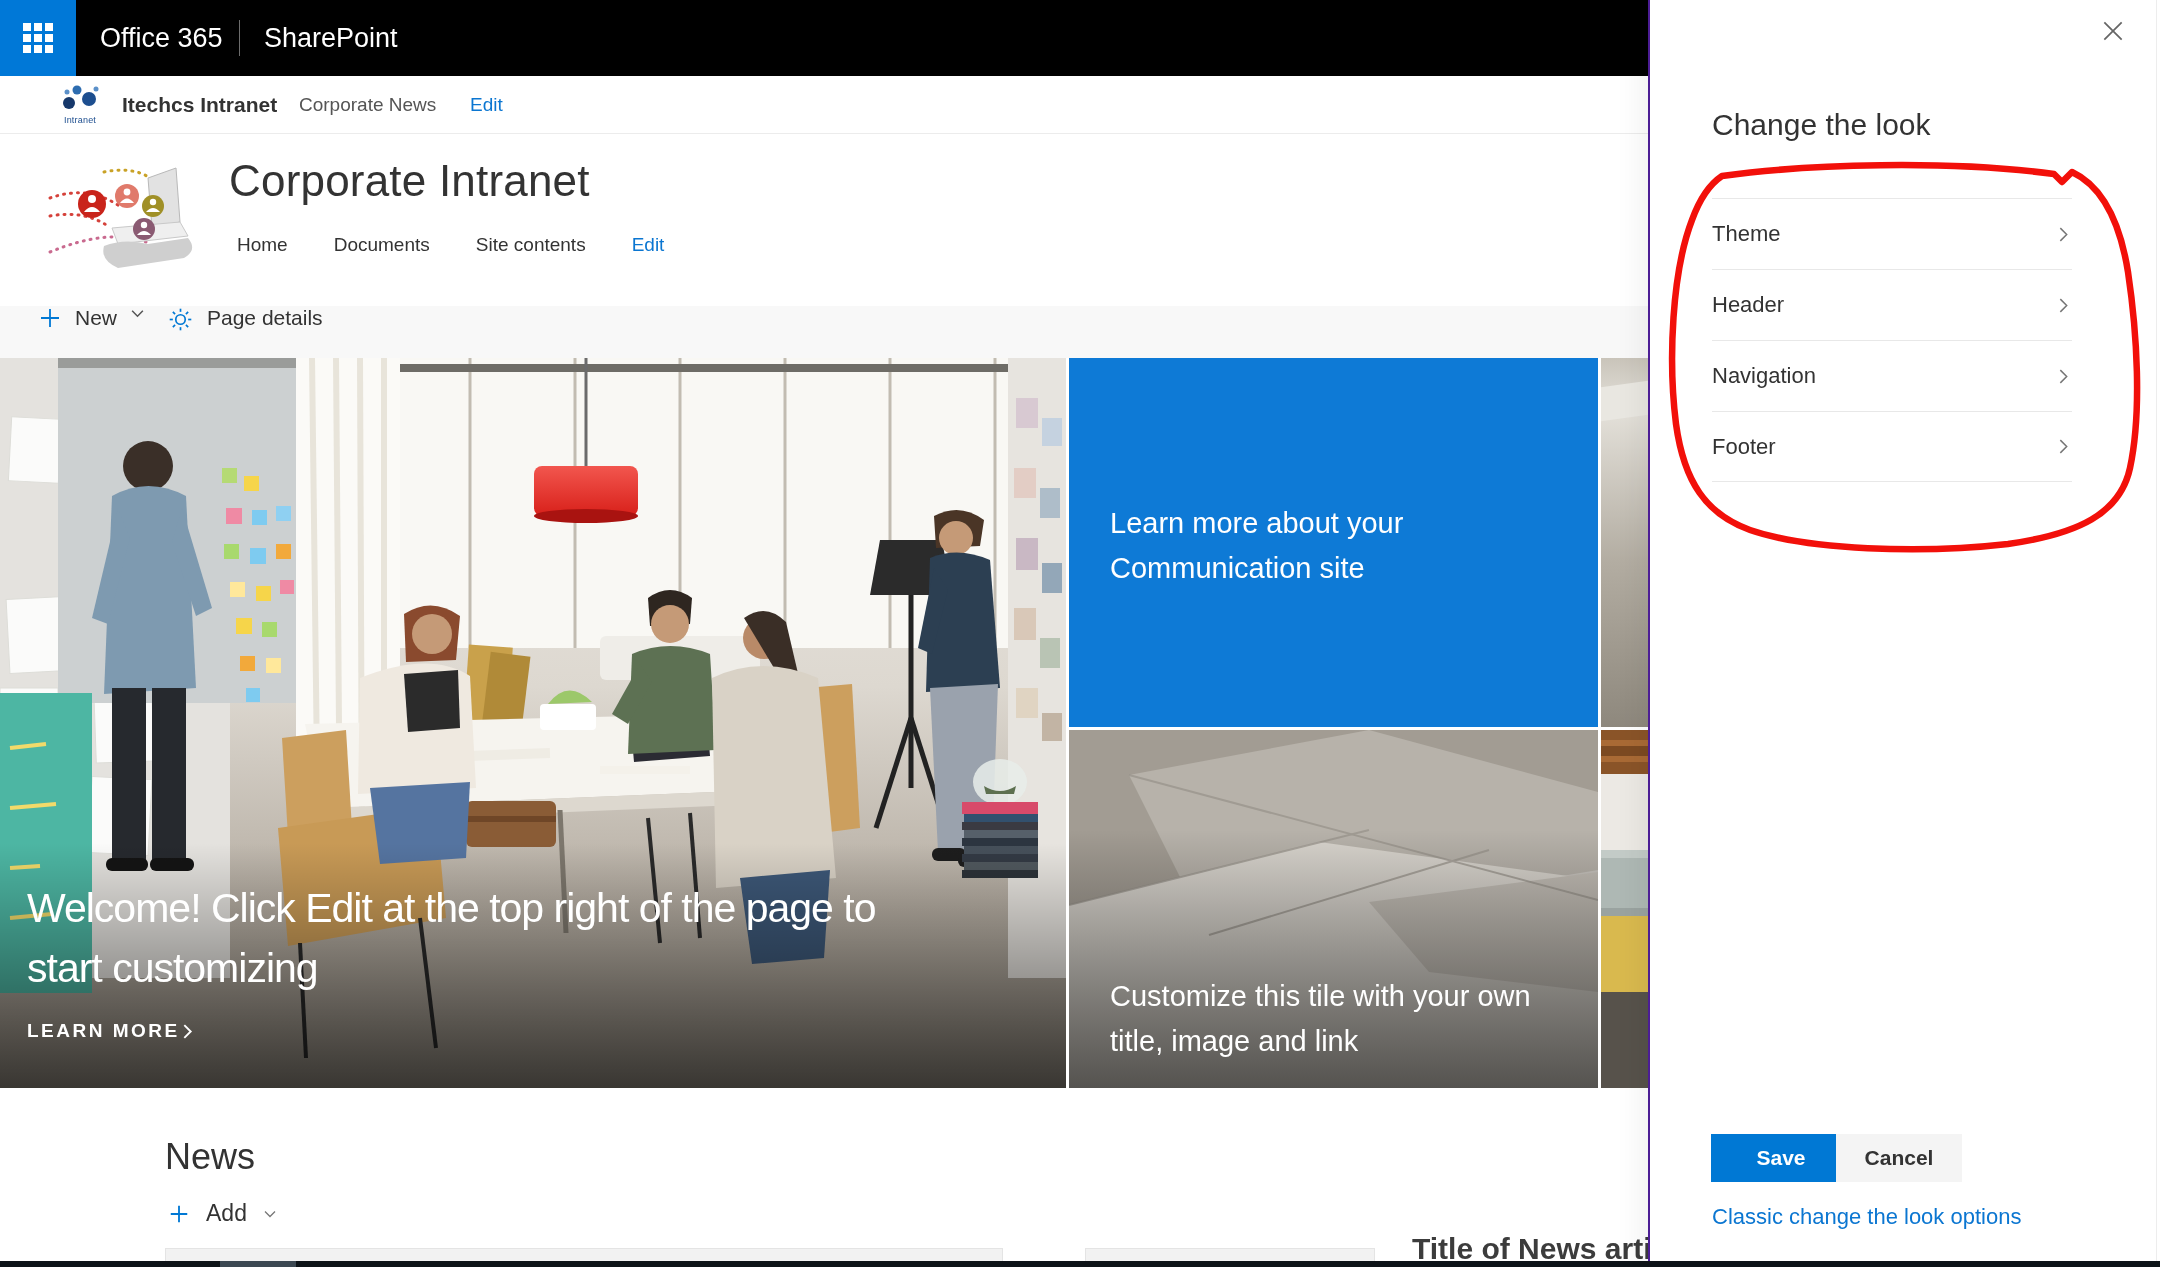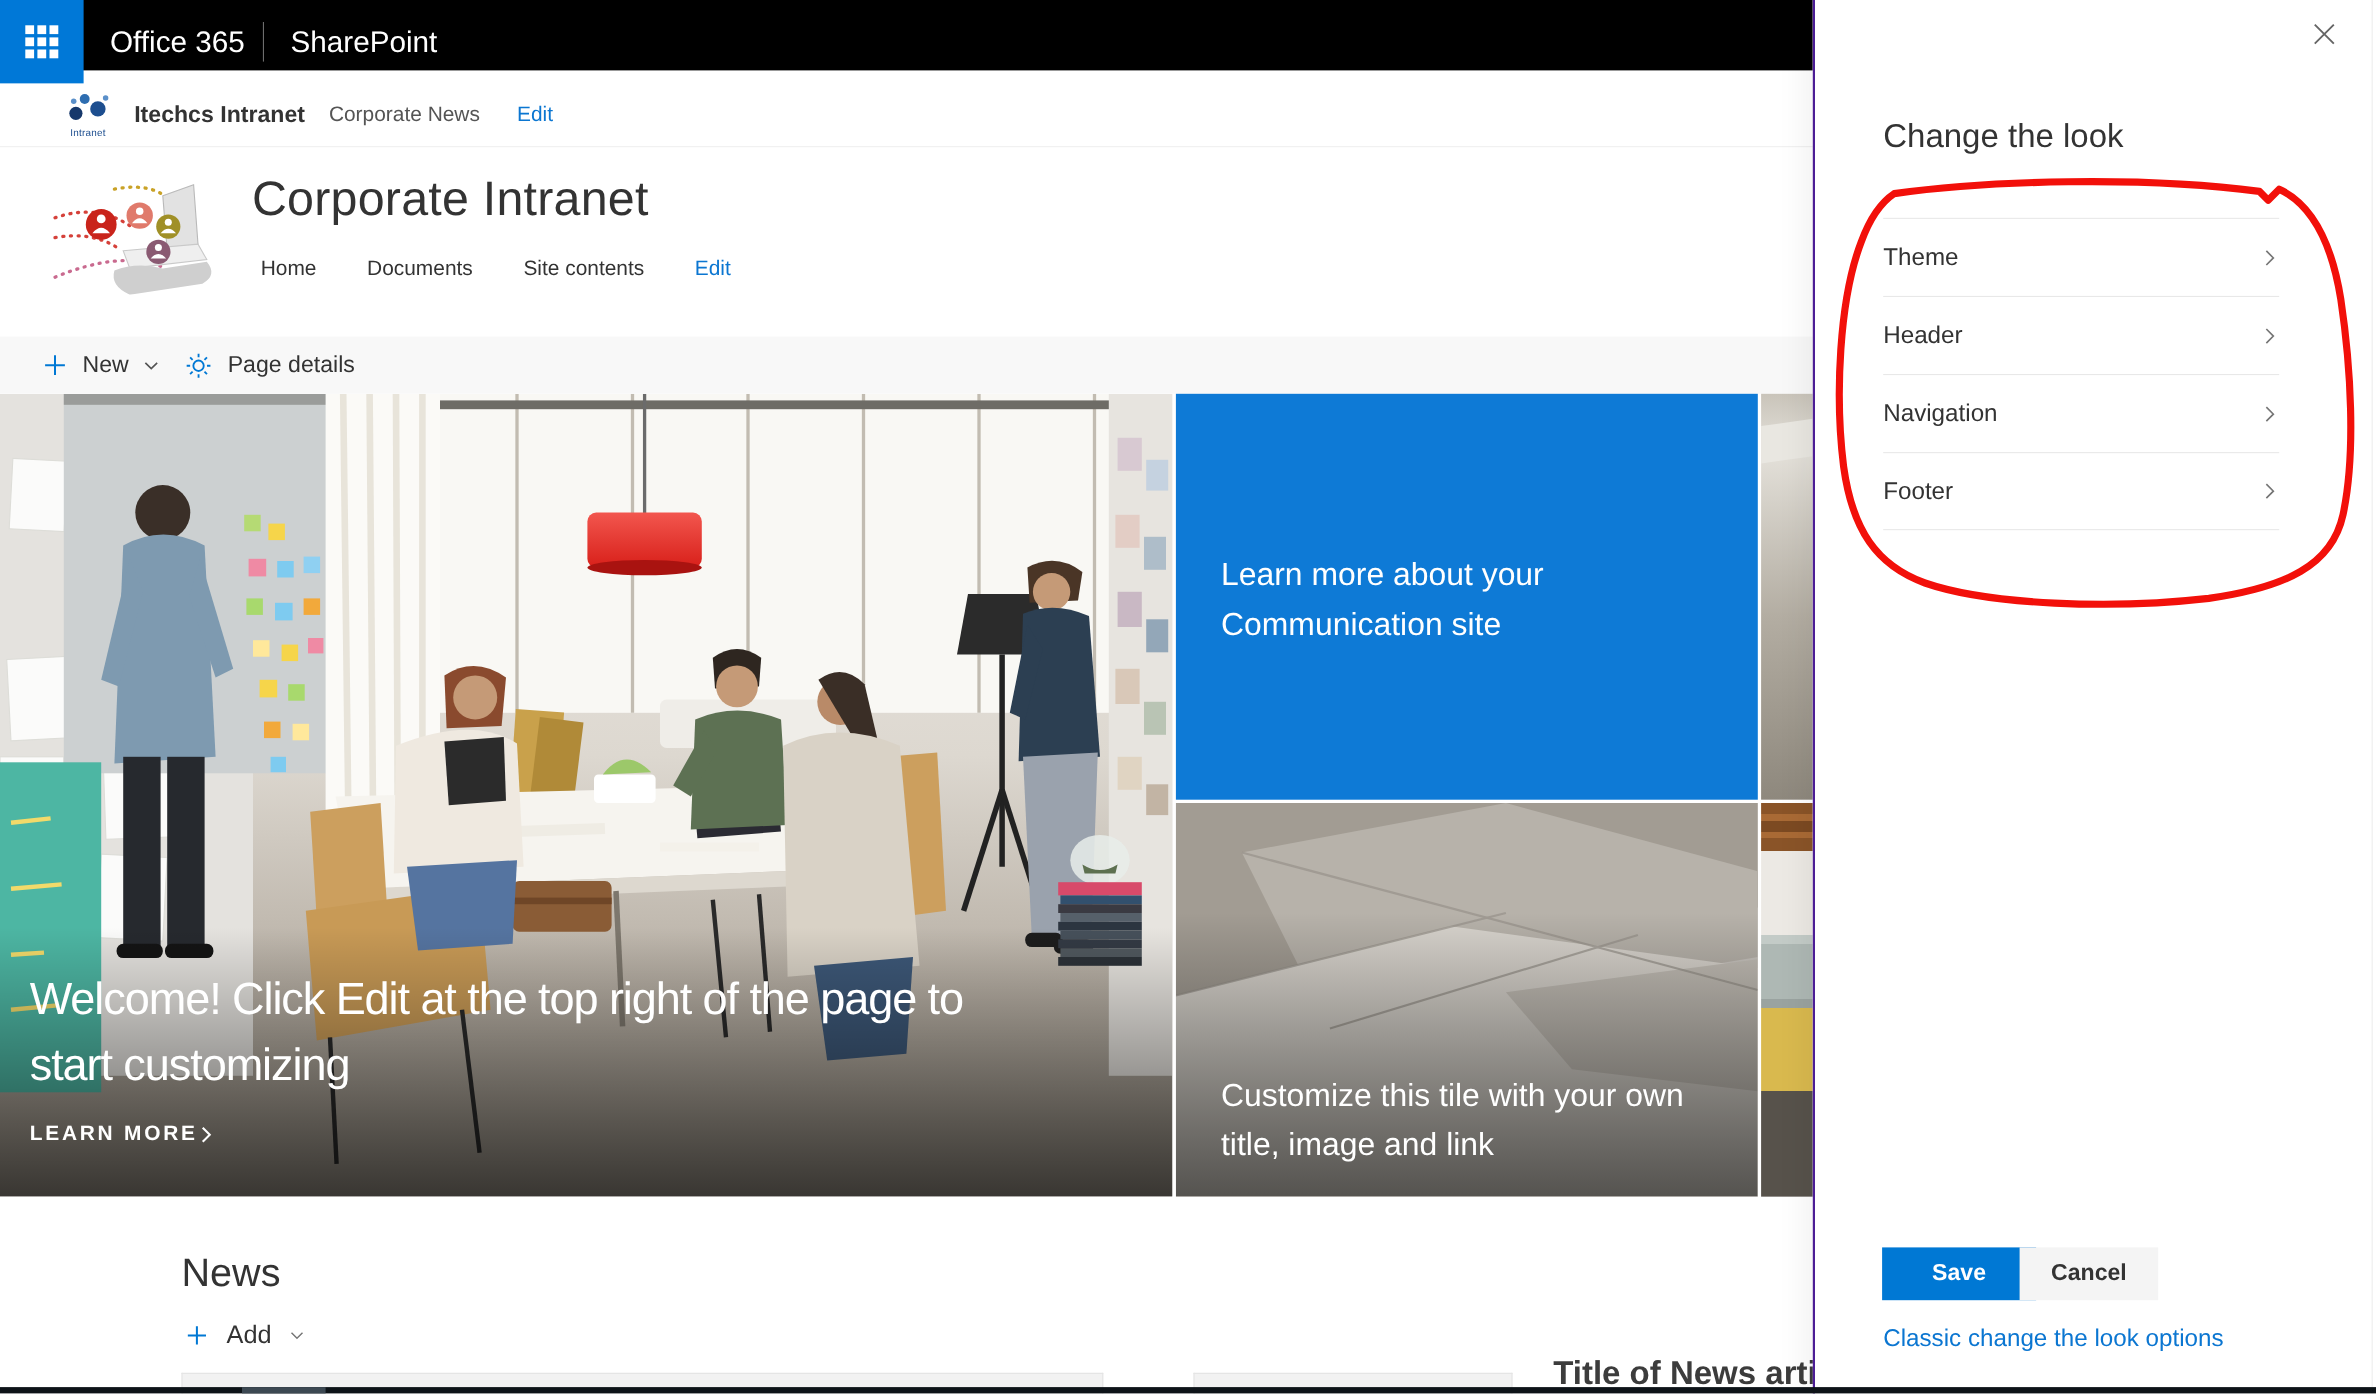--- a/index.html
+++ b/index.html
@@ -1,21 +1,21 @@
 <!DOCTYPE html>
 <html style="--accent: #0078d4; --waffle-tile: #0078d7; --suite-bar: #000000; --blue-tile: #0e7ad6; --annotation: #f2100a; --link: #0b76d1;"><head>
 <meta charset="utf-8">
 <style>
   html,body{margin:0;padding:0;background:#fff;}
   .stage{position:relative;width:2160px;height:1267px;overflow:hidden;background:#fff;
          font-family:"Liberation Sans","DejaVu Sans",sans-serif;color:#333;}
   .stage *{box-sizing:border-box;}
 
   
-  .suite-bar{position:absolute;left:0;top:0;width:1648px;height:64px;background:var(--suite-bar,#000);}
+  .suite-bar{position:absolute;left:0;top:0;width:1648px;height:76px;background:var(--suite-bar,#000);}
   .waffle{position:absolute;left:0;top:0;width:76px;height:76px;background:var(--waffle-tile,#0078d7);border:none;cursor:pointer;}
   .waffle-dots{position:absolute;left:23px;top:23px;width:8px;height:8px;background:#fff;
     box-shadow:11px 0 0 #fff,22px 0 0 #fff,0 11px 0 #fff,11px 11px 0 #fff,22px 11px 0 #fff,0 22px 0 #fff,11px 22px 0 #fff,22px 22px 0 #fff;}
   .suite-brand{position:absolute;left:100px;top:0;line-height:76px;font-size:27px;color:#fff;cursor:pointer;}
   .suite-divider{position:absolute;left:239px;top:20px;width:1px;height:36px;background:#6d6d6d;}
   .suite-product{position:absolute;left:264px;top:0;line-height:76px;font-size:27px;color:#fff;cursor:pointer;}
 
   
   .site-header{position:absolute;left:0;top:76px;width:1648px;height:58px;background:#fff;border-bottom:1px solid #ececec;}
   .sh-logo{position:absolute;left:58px;top:7px;width:44px;height:44px;cursor:pointer;text-align:center;}
@@ -27,21 +27,21 @@
   
   .title-section{position:absolute;left:0;top:134px;width:1648px;height:172px;background:#fff;}
   .ts-logo{position:absolute;left:48px;top:30px;width:152px;height:104px;}
   .ts-title{position:absolute;left:229px;top:22px;font-size:44px;font-weight:300;color:#333;letter-spacing:.2px;white-space:nowrap;}
   .ts-nav{position:absolute;left:237px;top:100px;display:flex;gap:46px;font-size:19px;color:#333;}
   .ts-nav span{cursor:pointer;white-space:nowrap;}
   .ts-edit{color:var(--link,#0b76d1);}
 
   
   .cmd-bar{position:absolute;left:0;top:306px;width:1648px;height:52px;background:#f8f8f8;}
-  .cmd-group{position:absolute;top:0;height:52px;display:flex;align-items:center;gap:13px;cursor:pointer;font-size:21px;color:#333;}
+  .cmd-group{position:absolute;top:0;height:52px;display:flex;align-items:flex-start;gap:13px;cursor:pointer;font-size:21px;color:#333;}
   .cmd-new{left:38px;}
   .cmd-details{left:167px;}
 
   
   .hero{position:absolute;left:0;top:358px;width:1648px;height:730px;background:#fff;}
   .hero-photo{position:absolute;left:0;top:0;width:1066px;height:730px;overflow:hidden;}
   .welcome{position:absolute;left:27px;top:520px;color:#fff;font-size:41px;font-weight:300;line-height:60px;letter-spacing:-1px;white-space:nowrap;}
   .learn-more{position:absolute;left:27px;top:662px;display:flex;align-items:center;color:#fff;
               font-size:19px;font-weight:700;letter-spacing:2.5px;cursor:pointer;}
   .tile{position:absolute;overflow:hidden;cursor:pointer;}

